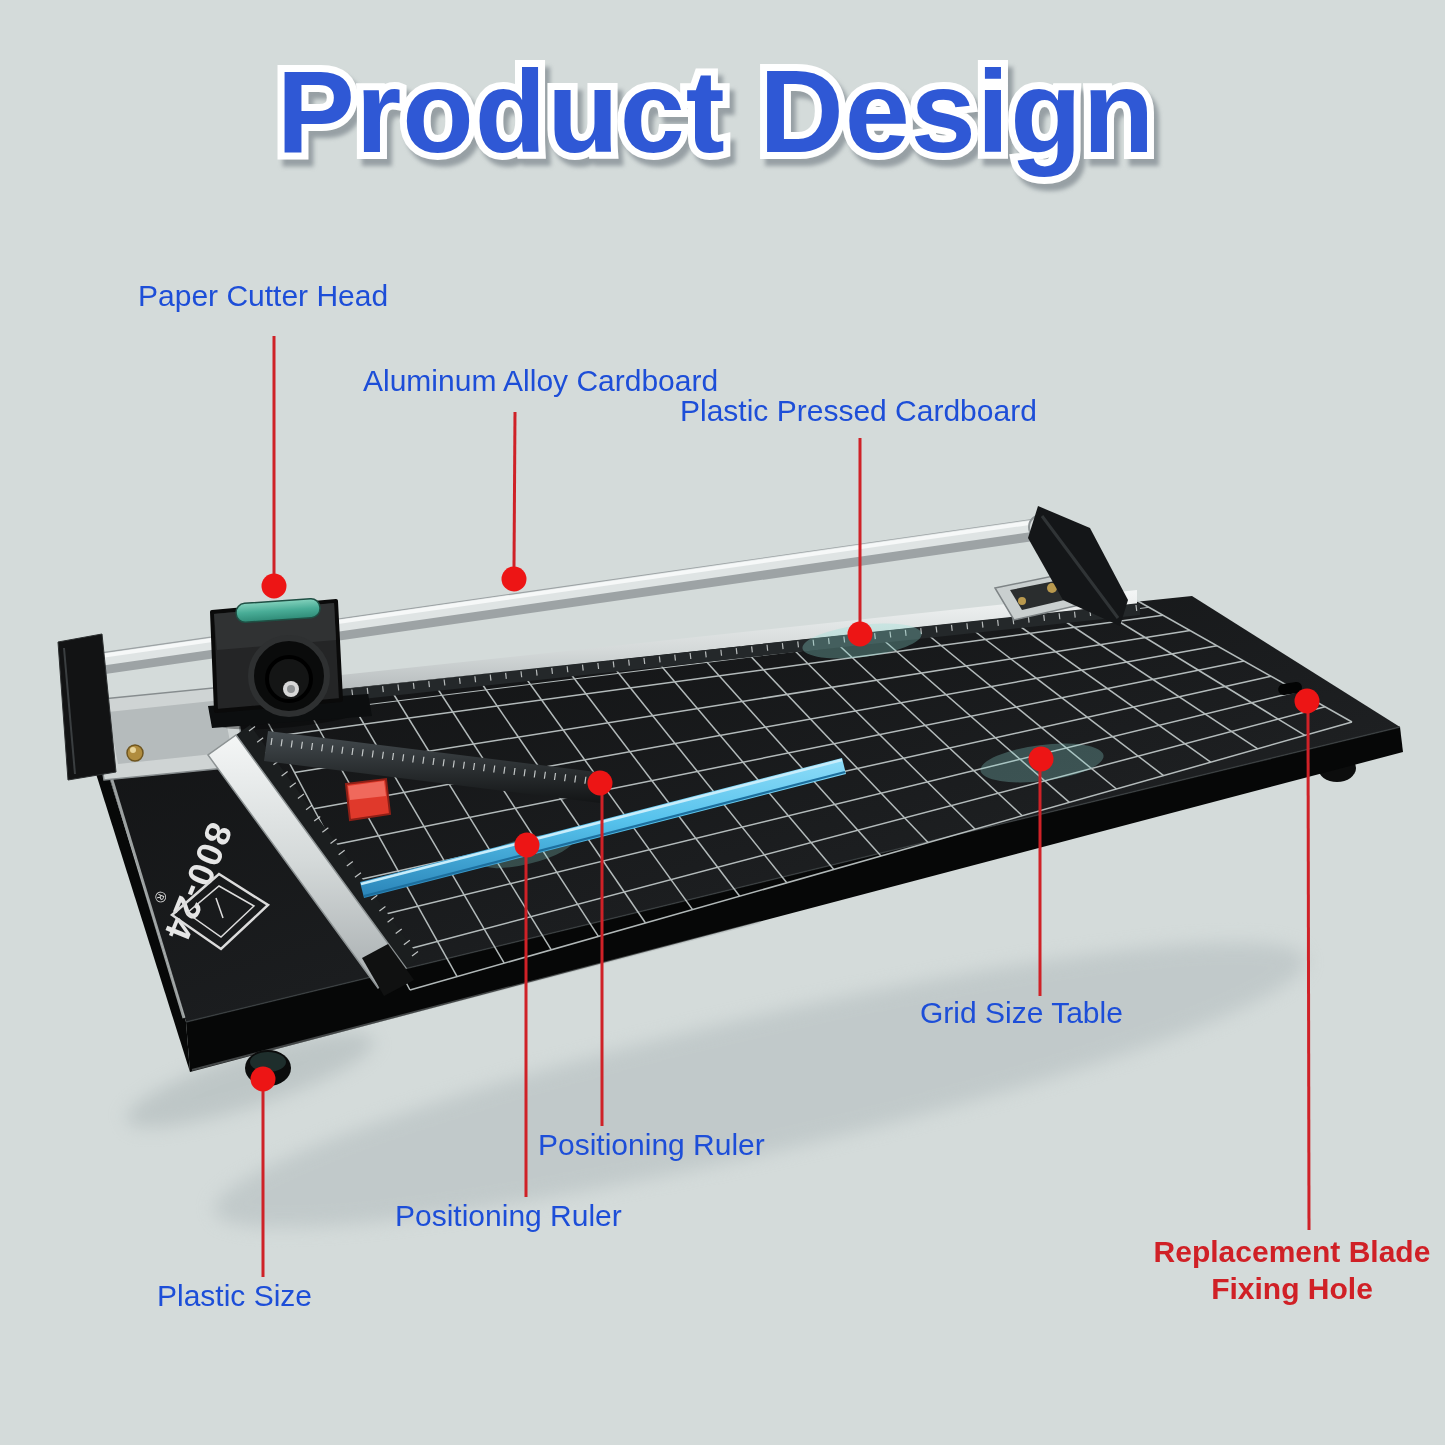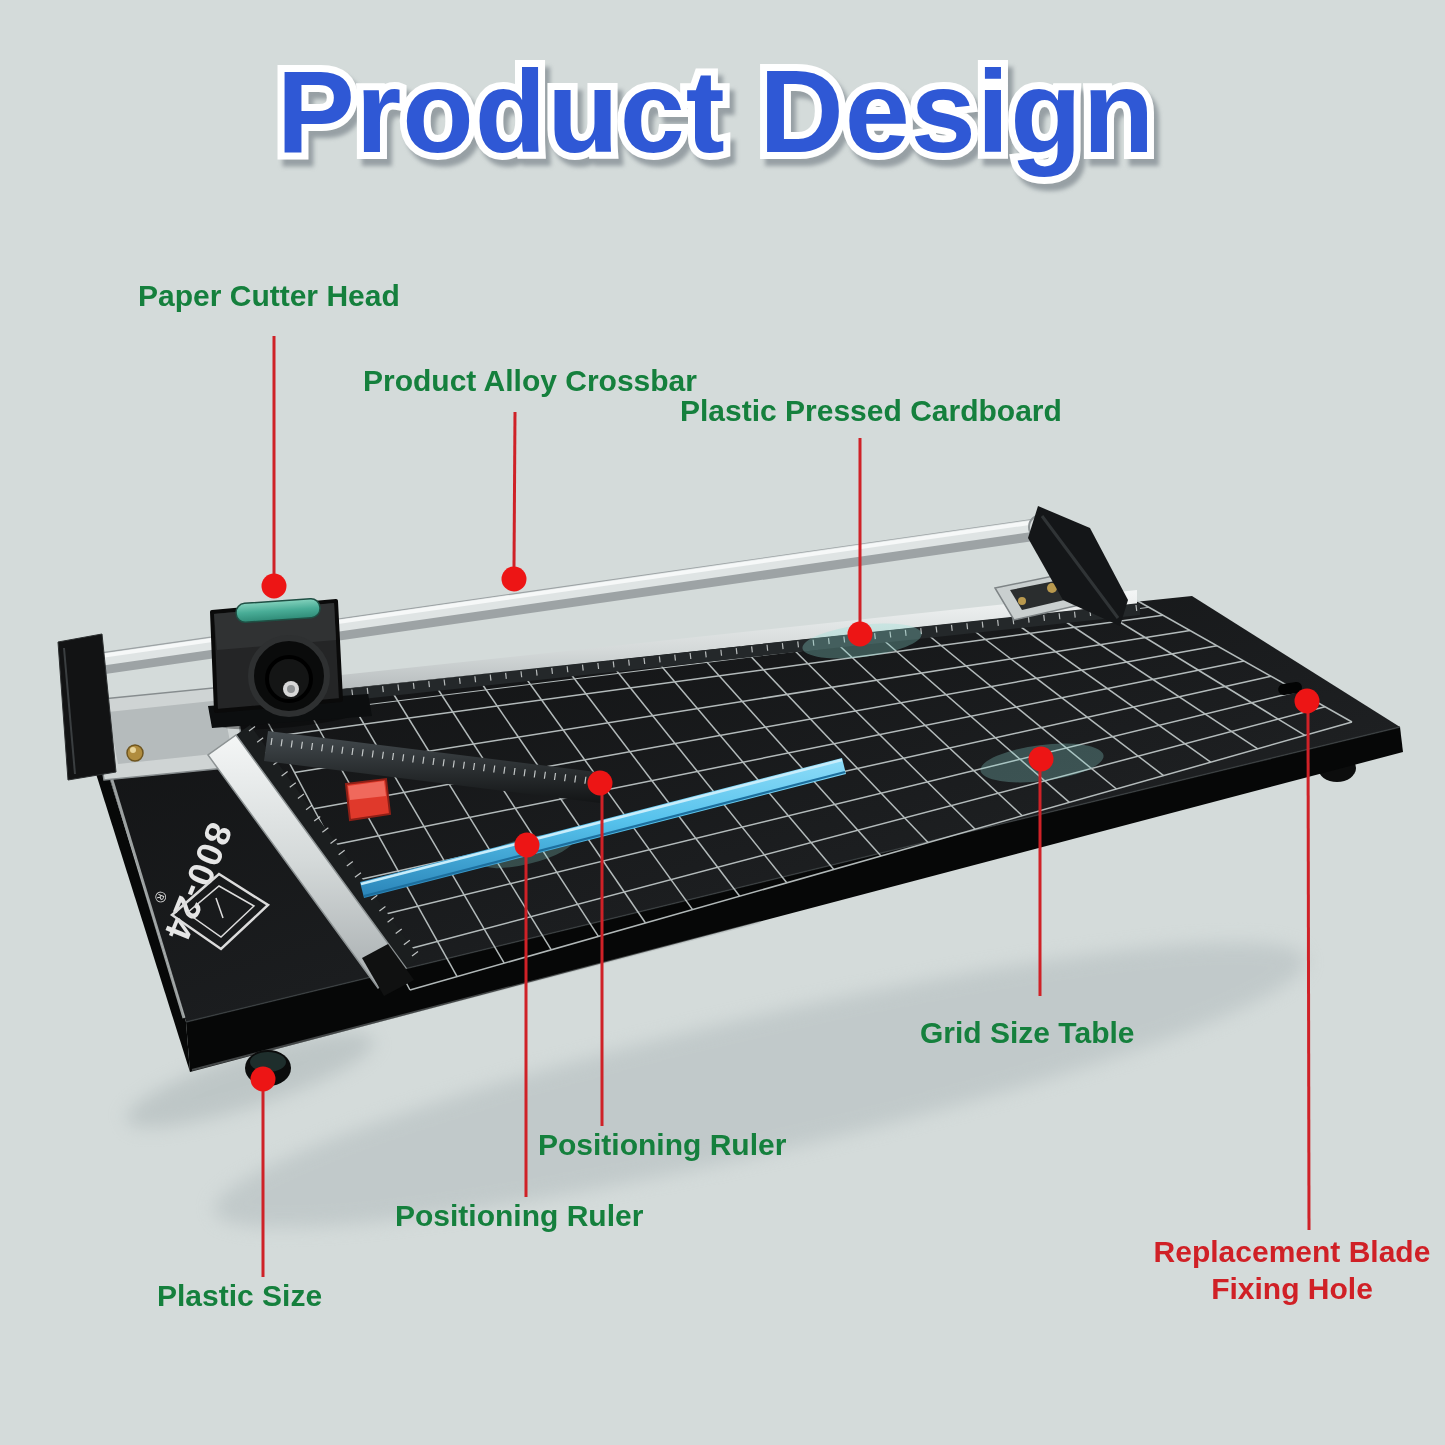--- a/index.html
+++ b/index.html
@@ -1,19 +1,19 @@
 <!DOCTYPE html>
 <html><head>
 <meta charset="utf-8">
 <style>
   html,body{margin:0;padding:0;}
   #stage{position:relative;width:1445px;height:1445px;background:#d4dbda;overflow:hidden;
          font-family:"Liberation Sans",sans-serif;}
   #stage svg{position:absolute;left:0;top:0;}
-  .ann-label{position:absolute;color:#15803d;font-weight:700;font-size:30px;line-height:30px;white-space:nowrap;}
+  .ann-label{position:absolute;color:#1d4ed8;font-weight:400;font-size:30px;line-height:30px;white-space:nowrap;}
   .ann-label-center{position:absolute;color:#d02026;font-weight:700;font-size:30px;line-height:37px;text-align:center;}
   #title-svg text{font-family:"Liberation Sans",sans-serif;font-weight:700;}
 </style>
 </head>
 <body>
 
 <div id="stage">
 
   <svg id="product-svg" width="1445" height="1445" viewBox="0 0 1445 1445">
     <defs>
@@ -333,25 +333,25 @@
       <circle cx="1041" cy="759" r="12.5"></circle>
       <circle cx="600" cy="783" r="12.5"></circle>
       <circle cx="527" cy="845" r="12.5"></circle>
       <circle cx="263" cy="1079" r="12.5"></circle>
       <circle cx="1307" cy="701" r="12.5"></circle>
     </g>
   </svg>
 
   <div class="ann-label" style="left:138px;top:281px;">Paper Cutter Head</div>
 
-  <div class="ann-label" style="left:363px;top:366px;">Product Alloy Crossbar</div>
+  <div class="ann-label" style="left:363px;top:366px;">Aluminum Alloy Cardboard</div>
 
   <div class="ann-label" style="left:680px;top:396px;">Plastic Pressed Cardboard</div>
 
-  <div class="ann-label" style="left:920px;top:998px;margin-top:20px;">Grid Size Table</div>
+  <div class="ann-label" style="left:920px;top:998px;">Grid Size Table</div>
 
   <div class="ann-label" style="left:538px;top:1130px;">Positioning Ruler</div>
 
   <div class="ann-label" style="left:395px;top:1201px;">Positioning Ruler</div>
 
   <div class="ann-label" style="left:157px;top:1281px;">Plastic Size</div>
 
   <div class="ann-label-center" style="left:1132px;top:1233px;width:320px;">
     <div>Replacement Blade</div>
     <div>Fixing Hole</div>

